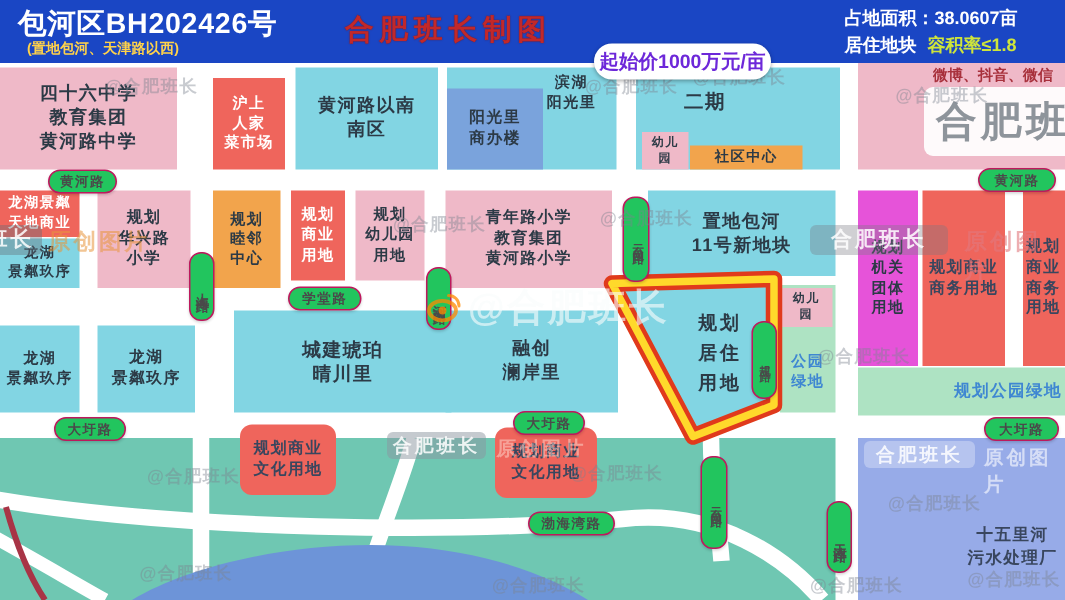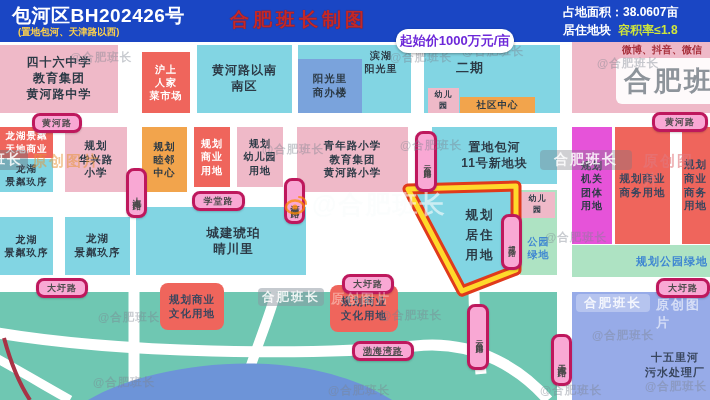--- a/index.html
+++ b/index.html
@@ -19,21 +19,21 @@
   .map{position:absolute;left:0;top:42px;width:710px;height:358px;background:#fff;}
   .blk{position:absolute;display:flex;align-items:center;justify-content:center;text-align:center;
     font-weight:bold;color:#2c3a46;z-index:1;}
   .blk span{white-space:pre-line;line-height:1.32;letter-spacing:1px;}
   .c-pink{background:#efb9c8}.c-red{background:#ef655c}.c-cyan{background:#82d5e3}
   .c-peri{background:#7aa3dc}.c-peri2{background:#97abe8}.c-orange{background:#f2a44c}
   .c-magenta{background:#e653d9}.c-salmon{background:#f4a98c}.c-mint{background:#aee3c3}.c-teal{background:#6fc7b2}
   .t-white{color:#fff}.t-blue{color:#3f87d2}.t-navy{color:#39465e}
   .svg-layer{position:absolute;left:0;top:0;width:710px;height:358px;z-index:2;pointer-events:none;}
   
-  .rp{position:absolute;background:#f9a8d4;border:3px solid #be185d;border-radius:8px;font-size:9px;font-weight:bold;
+  .rp{position:absolute;background:#22c55e;border:1px solid #be185d;border-radius:8px;font-size:9px;font-weight:bold;
     color:#4a4a4a;display:flex;align-items:center;justify-content:center;box-shadow:0 1px 2px rgba(0,0,0,.18);z-index:6;letter-spacing:1px;}
   .rpv{writing-mode:vertical-rl;letter-spacing:2px;}
   
   .parcel-label{position:absolute;left:450px;top:163px;width:60px;z-index:3;text-align:center;
     font-size:12.5px;font-weight:bold;color:#2c3a46;white-space:pre-line;line-height:1.6;letter-spacing:2px;}
   
   .wm{position:absolute;z-index:7;font-size:11.5px;font-weight:bold;color:rgba(125,130,142,.42);letter-spacing:1px;}
   .wm-big{position:absolute;left:312px;top:146px;z-index:7;font-size:25px;font-weight:bold;color:rgba(248,251,252,.62);letter-spacing:2px;}
   .weibo{position:absolute;left:283px;top:150px;z-index:7;opacity:.75;}
   .brand-pill{position:absolute;z-index:7;height:20px;border-radius:4px;display:flex;align-items:center;justify-content:center;
@@ -151,23 +151,27 @@
       </div>
 
     <div class="blk c-cyan" style="left:0;top:175px;width:53px;height:58px;font-size:10px;">
         <span>龙湖
 景粼玖序</span>
       </div>
     <div class="blk c-cyan" style="left:65px;top:175px;width:65px;height:58px;font-size:10.5px;">
         <span>龙湖
 景粼玖序</span>
       </div>
-    <div class="blk c-cyan" style="left:136px;top:165px;width:145px;height:68px;font-size:12.5px;padding-left:25px;">
+    <div class="blk c-cyan" style="left:156px;top:165px;width:145px;height:68px;font-size:12.5px;">
         <span>城建琥珀
 晴川里</span>
+      </div>
+    <div class="blk c-cyan" style="left:297px;top:165px;width:115px;height:68px;font-size:12px;">
+        <span>融创
+澜岸里</span>
       </div>
     <div class="blk c-mint t-blue" style="left:520px;top:148px;width:37px;height:85px;font-size:10px;align-items:flex-end;padding-bottom:14px;box-sizing:border-box;">
         <span>公园
 绿地</span>
       </div>
     <div class="blk c-pink" style="left:520px;top:150px;width:35px;height:26px;font-size:8px;z-index:2;">
         <span>幼儿
 园</span>
       </div>
     <div class="blk c-mint t-blue" style="left:572px;top:203px;width:138px;height:32px;font-size:11px;justify-content:flex-end;padding-right:2px;box-sizing:border-box;">
@@ -203,21 +207,21 @@
         <span>规划商业
 文化用地</span>
       </div>
 
     <div class="rp" style="left:32px;top:71px;width:44px;height:14px;">黄河路</div>
     <div class="rp" style="left:652px;top:70px;width:50px;height:14px;">黄河路</div>
     <div class="rp" style="left:192px;top:149px;width:47px;height:14px;">学堂路</div>
     <div class="rp" style="left:36px;top:236px;width:46px;height:14px;">大圩路</div>
     <div class="rp" style="left:342px;top:232px;width:46px;height:14px;">大圩路</div>
     <div class="rp" style="left:656px;top:236px;width:48px;height:14px;">大圩路</div>
-    <div class="rp" style="left:352px;top:299px;width:56px;height:14px;text-decoration:underline;">渤海湾路</div>
+    <div class="rp" style="left:352px;top:299px;width:56px;height:14px;">渤海湾路</div>
     <div class="rp rpv" style="left:126px;top:126px;width:15px;height:44px;">上海路</div>
     <div class="rp rpv" style="left:284px;top:136px;width:15px;height:40px;">河南路</div>
     <div class="rp rpv" style="left:415px;top:89px;width:16px;height:55px;font-size:8px;">云台山路</div>
     <div class="rp rpv" style="left:467px;top:262px;width:16px;height:60px;font-size:8px;">云台山路</div>
     <div class="rp rpv" style="left:551px;top:292px;width:15px;height:46px;">天津路</div>
     <div class="rp rpv" style="left:501px;top:172px;width:15px;height:50px;font-size:7.5px;">规三路</div>
 
     <div class="wm-social">微博、抖音、微信</div>
     <div class="wm-box">合肥班长</div>
     <span class="weibo">

